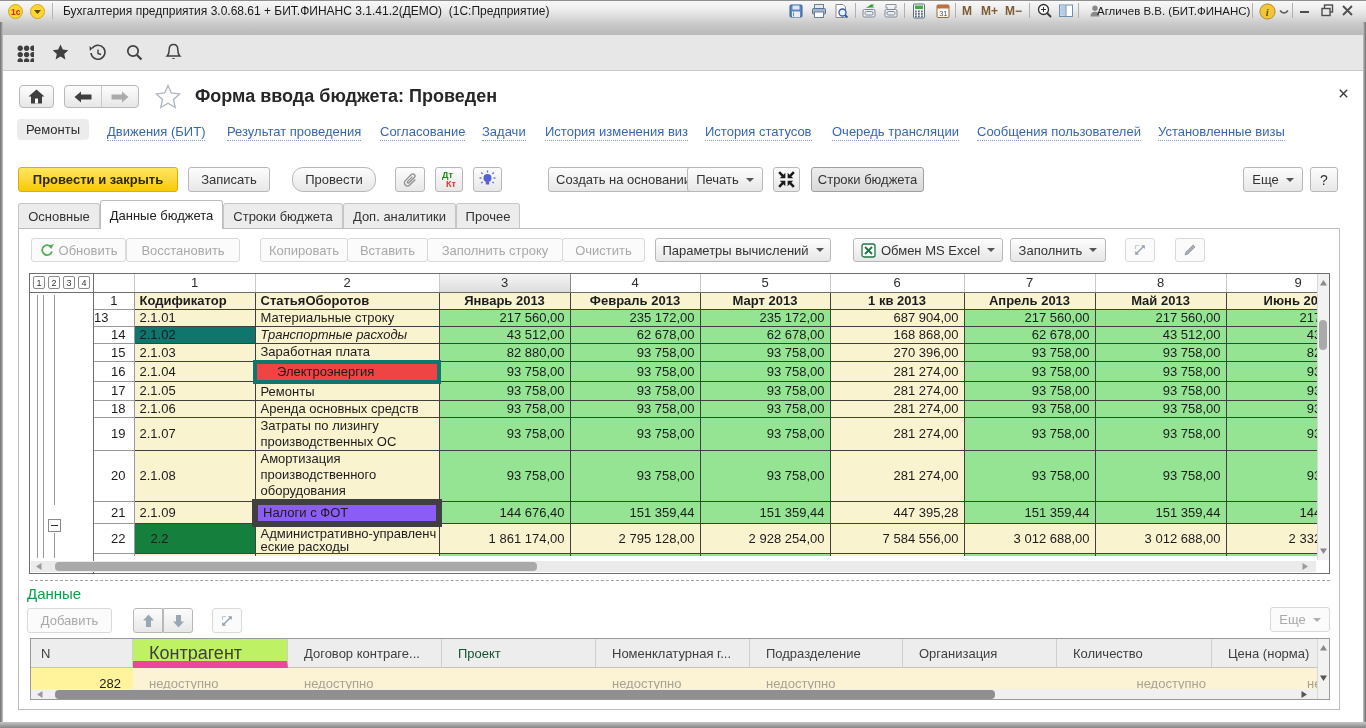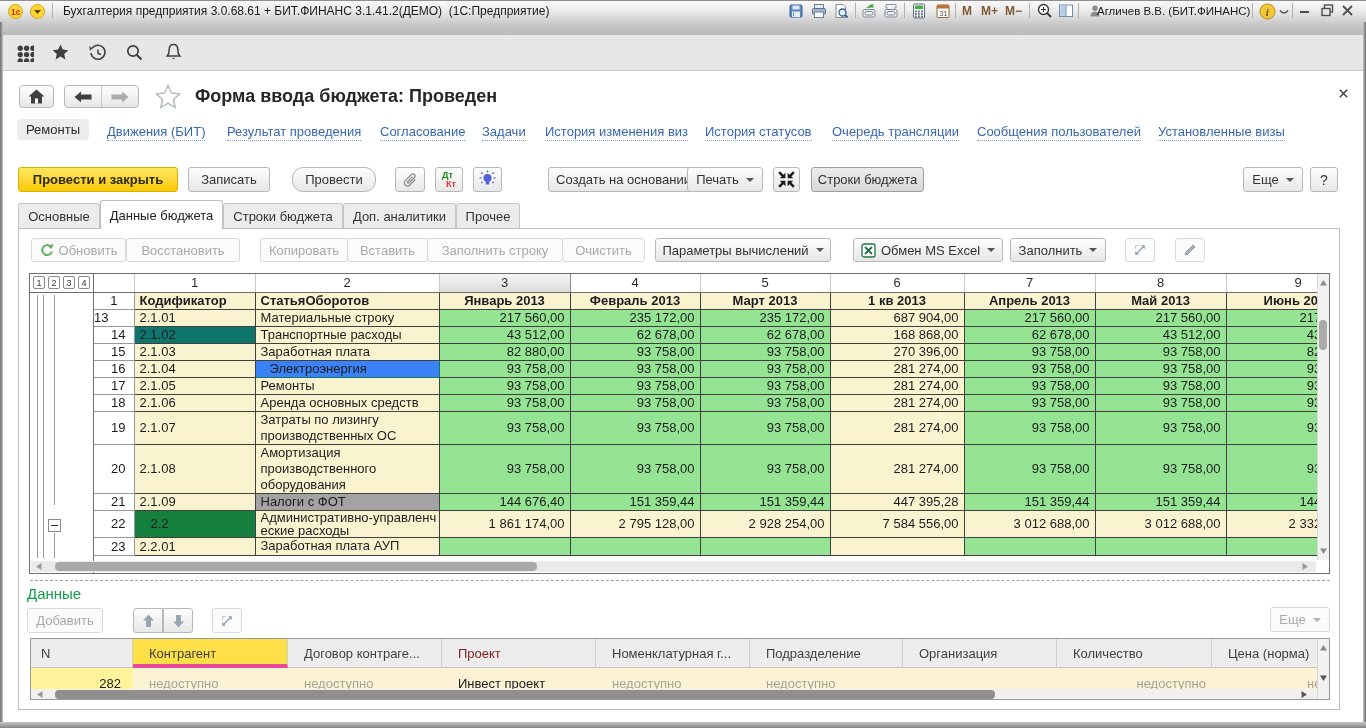--- a/index.html
+++ b/index.html
@@ -325,21 +325,21 @@
           <td class="cellnum" style="background:#94e494;border:1px solid #404040;vertical-align:middle;">235 172,00</td>
           <td class="cellnum" style="background:#94e494;border:1px solid #404040;vertical-align:middle;">235 172,00</td>
           <td class="cellnum" style="background:#faf3d0;border:1px solid #404040;vertical-align:middle;">687 904,00</td>
           <td class="cellnum" style="background:#94e494;border:1px solid #404040;vertical-align:middle;">217 560,00</td>
           <td class="cellnum" style="background:#94e494;border:1px solid #404040;vertical-align:middle;">217 560,00</td>
           <td class="cellnum" style="background:#94e494;border:1px solid #404040;vertical-align:middle;">217 560,00</td>
         </tr>
         <tr style="height:17px;">
           <td style="text-align:right;padding-right:8px;border:1px solid #9a9a9a;border-top:none;border-left:none;vertical-align:middle;">14</td>
           <td style="background:#0f766e;border:1px solid #404040;padding-left:5px;vertical-align:middle;">2.1.02</td>
-          <td style="background:#faf3d0;border:1px solid #404040;padding-left:5px;vertical-align:middle;white-space:normal;line-height:16px;">Транспортные расходы</td>
+          <td style="background:#faf3d0;border:1px solid #404040;padding-left:5px;vertical-align:middle;white-space:normal;line-height:16px;font-style:italic;">Транспортные расходы</td>
           <td class="cellnum" style="background:#94e494;border:1px solid #404040;vertical-align:middle;">43 512,00</td>
           <td class="cellnum" style="background:#94e494;border:1px solid #404040;vertical-align:middle;">62 678,00</td>
           <td class="cellnum" style="background:#94e494;border:1px solid #404040;vertical-align:middle;">62 678,00</td>
           <td class="cellnum" style="background:#faf3d0;border:1px solid #404040;vertical-align:middle;">168 868,00</td>
           <td class="cellnum" style="background:#94e494;border:1px solid #404040;vertical-align:middle;">62 678,00</td>
           <td class="cellnum" style="background:#94e494;border:1px solid #404040;vertical-align:middle;">43 512,00</td>
           <td class="cellnum" style="background:#94e494;border:1px solid #404040;vertical-align:middle;">43 512,00</td>
         </tr>
         <tr style="height:17px;">
           <td style="text-align:right;padding-right:8px;border:1px solid #9a9a9a;border-top:none;border-left:none;vertical-align:middle;">15</td>
@@ -349,21 +349,21 @@
           <td class="cellnum" style="background:#94e494;border:1px solid #404040;vertical-align:middle;">93 758,00</td>
           <td class="cellnum" style="background:#94e494;border:1px solid #404040;vertical-align:middle;">93 758,00</td>
           <td class="cellnum" style="background:#faf3d0;border:1px solid #404040;vertical-align:middle;">270 396,00</td>
           <td class="cellnum" style="background:#94e494;border:1px solid #404040;vertical-align:middle;">93 758,00</td>
           <td class="cellnum" style="background:#94e494;border:1px solid #404040;vertical-align:middle;">93 758,00</td>
           <td class="cellnum" style="background:#94e494;border:1px solid #404040;vertical-align:middle;">82 880,00</td>
         </tr>
         <tr style="height:17px;">
           <td style="text-align:right;padding-right:8px;border:1px solid #9a9a9a;border-top:none;border-left:none;vertical-align:middle;">16</td>
           <td style="background:#faf3d0;border:1px solid #404040;padding-left:5px;vertical-align:middle;">2.1.04</td>
-          <td style="background:#3b82f6;border:1px solid #0f766e;padding-left:14px;vertical-align:middle;white-space:normal;line-height:16px;">Электроэнергия</td>
+          <td style="background:#ef4444;border:4px solid #0f766e;padding-left:20px;vertical-align:middle;white-space:normal;line-height:16px;">Электроэнергия</td>
           <td class="cellnum" style="background:#94e494;border:1px solid #404040;vertical-align:middle;">93 758,00</td>
           <td class="cellnum" style="background:#94e494;border:1px solid #404040;vertical-align:middle;">93 758,00</td>
           <td class="cellnum" style="background:#94e494;border:1px solid #404040;vertical-align:middle;">93 758,00</td>
           <td class="cellnum" style="background:#faf3d0;border:1px solid #404040;vertical-align:middle;">281 274,00</td>
           <td class="cellnum" style="background:#94e494;border:1px solid #404040;vertical-align:middle;">93 758,00</td>
           <td class="cellnum" style="background:#94e494;border:1px solid #404040;vertical-align:middle;">93 758,00</td>
           <td class="cellnum" style="background:#94e494;border:1px solid #404040;vertical-align:middle;">93 758,00</td>
         </tr>
         <tr style="height:17px;">
           <td style="text-align:right;padding-right:8px;border:1px solid #9a9a9a;border-top:none;border-left:none;vertical-align:middle;">17</td>
@@ -409,21 +409,21 @@
           <td class="cellnum" style="background:#94e494;border:1px solid #404040;vertical-align:middle;">93 758,00</td>
           <td class="cellnum" style="background:#94e494;border:1px solid #404040;vertical-align:middle;">93 758,00</td>
           <td class="cellnum" style="background:#faf3d0;border:1px solid #404040;vertical-align:middle;">281 274,00</td>
           <td class="cellnum" style="background:#94e494;border:1px solid #404040;vertical-align:middle;">93 758,00</td>
           <td class="cellnum" style="background:#94e494;border:1px solid #404040;vertical-align:middle;">93 758,00</td>
           <td class="cellnum" style="background:#94e494;border:1px solid #404040;vertical-align:middle;">93 758,00</td>
         </tr>
         <tr style="height:17px;">
           <td style="text-align:right;padding-right:8px;border:1px solid #9a9a9a;border-top:none;border-left:none;vertical-align:middle;">21</td>
           <td style="background:#faf3d0;border:1px solid #404040;padding-left:5px;vertical-align:middle;">2.1.09</td>
-          <td style="background:#a3a3a3;border:1px solid #404040;padding-left:5px;vertical-align:middle;white-space:normal;line-height:16px;">Налоги с ФОТ</td>
+          <td style="background:#8b5cf6;border:6px solid #404040;padding-left:5px;vertical-align:middle;white-space:normal;line-height:16px;">Налоги с ФОТ</td>
           <td class="cellnum" style="background:#94e494;border:1px solid #404040;vertical-align:middle;">144 676,40</td>
           <td class="cellnum" style="background:#94e494;border:1px solid #404040;vertical-align:middle;">151 359,44</td>
           <td class="cellnum" style="background:#94e494;border:1px solid #404040;vertical-align:middle;">151 359,44</td>
           <td class="cellnum" style="background:#faf3d0;border:1px solid #404040;vertical-align:middle;">447 395,28</td>
           <td class="cellnum" style="background:#94e494;border:1px solid #404040;vertical-align:middle;">151 359,44</td>
           <td class="cellnum" style="background:#94e494;border:1px solid #404040;vertical-align:middle;">151 359,44</td>
           <td class="cellnum" style="background:#94e494;border:1px solid #404040;vertical-align:middle;">144 676,40</td>
         </tr>
         <tr style="height:27px;">
           <td style="text-align:right;padding-right:8px;border:1px solid #9a9a9a;border-top:none;border-left:none;vertical-align:middle;">22</td>
@@ -463,21 +463,21 @@
 <div style="position:absolute;left:31px;top:561px;width:1285px;height:11px;background:#ebebeb;"></div>
 <svg style="position:absolute;left:35px;top:562px" width="8" height="9" viewBox="0 0 8 9">
     <path d="M1 4.5 L6.5 1 L6.5 8 Z" fill="#9a9a9a"></path>
   </svg>
 <svg style="position:absolute;left:1301px;top:562px" width="8" height="9" viewBox="0 0 8 9">
     <path d="M7 4.5 L1.5 1 L1.5 8 Z" fill="#9a9a9a"></path>
   </svg>
 <div style="position:absolute;left:55px;top:562px;width:482px;height:9px;background:#a9a9a9;border-radius:4px;"></div>
 <div style="position:absolute;left:30px;top:580px;width:1300px;height:1px;border-top:1px dashed #a2a2a2;"></div>
 <div style="position:absolute;left:27px;top:586px;width:200px;height:16px;font-size:15px;color:#0d9f45;line-height:16px;">Данные</div>
-<div class="btn dis" style="left:27px;top:608px;width:76px;height:25px;">Добавить</div>
+<div class="btn dis" style="left:27px;top:608px;width:85px;height:25px;">Добавить</div>
 <div class="btn" style="left:133px;top:608px;width:30px;height:25px;border-radius:3px 0 0 3px;">
     <svg width="13" height="14" viewBox="0 0 13 14">
       <path d="M6.5 0.5 L12 6.5 L9 6.5 L9 13 L4 13 L4 6.5 L1 6.5 Z" fill="#9aa7b2"></path>
     </svg>
   </div>
 <div class="btn" style="left:163px;top:608px;width:30px;height:25px;border-radius:0 3px 3px 0;">
     <svg width="13" height="14" viewBox="0 0 13 14">
       <path d="M6.5 13.5 L12 7.5 L9 7.5 L9 1 L4 1 L4 7.5 L1 7.5 Z" fill="#9aa7b2"></path>
     </svg>
   </div>
@@ -486,32 +486,31 @@
       <path d="M4 12 L12 4" stroke="#90a2b0" stroke-width="1.5" fill="none"></path>
       <path d="M12.8 3.2 L12.8 7 L9 3.2 Z" fill="#90a2b0"></path>
       <path d="M3.2 12.8 L3.2 9 L7 12.8 Z" fill="#90a2b0"></path>
       <path d="M3.5 3.5 L7 3.5 M3.5 3.5 L3.5 7" stroke="#c0ccd4" stroke-width="1.2" fill="none"></path>
     </svg>
   </div>
 <div class="btn dis" style="left:1270px;top:607px;width:60px;height:25px;">Еще<span class="caret g"></span></div>
 <div style="position:absolute;left:30px;top:638px;width:1300px;height:62px;border:1px solid #9a9a9a;background:#fbf3d3;overflow:hidden;"></div>
 <div style="position:absolute;left:31px;top:639px;width:1298px;height:60px;overflow:hidden;">
     <div style="position:absolute;left:0px;top:0;width:102px;height:29px;background:#ededed;border-right:1px solid #cfcfcf;border-bottom:1px solid #c3c3c3;font-size:13px;color:#3f3f3f;line-height:29px;padding-left:10px;overflow:hidden;white-space:nowrap;">N</div>
-    <div style="position:absolute;left:102px;top:0;width:155px;height:29px;background:#fde047;border-right:1px solid #cfcfcf;border-bottom:4px solid #ec4899;font-size:13px;color:#3f3f3f;line-height:29px;padding-left:16px;overflow:hidden;white-space:nowrap;">Контрагент</div>
+    <div style="position:absolute;left:102px;top:0;width:155px;height:29px;background:#bef264;border-right:1px solid #cfcfcf;border-bottom:7px solid #ec4899;font-size:18px;color:#3f3f3f;line-height:29px;padding-left:16px;overflow:hidden;white-space:nowrap;">Контрагент</div>
     <div style="position:absolute;left:257px;top:0;width:154px;height:29px;background:#ededed;border-right:1px solid #cfcfcf;border-bottom:1px solid #c3c3c3;font-size:13px;color:#3f3f3f;line-height:29px;padding-left:16px;overflow:hidden;white-space:nowrap;">Договор контраге...</div>
-    <div style="position:absolute;left:411px;top:0;width:154px;height:29px;background:#ededed;border-right:1px solid #cfcfcf;border-bottom:1px solid #c3c3c3;font-size:13px;color:#7f1d1d;line-height:29px;padding-left:16px;overflow:hidden;white-space:nowrap;">Проект</div>
+    <div style="position:absolute;left:411px;top:0;width:154px;height:29px;background:#ededed;border-right:1px solid #cfcfcf;border-bottom:1px solid #c3c3c3;font-size:13px;color:#14532d;line-height:29px;padding-left:16px;overflow:hidden;white-space:nowrap;">Проект</div>
     <div style="position:absolute;left:565px;top:0;width:154px;height:29px;background:#ededed;border-right:1px solid #cfcfcf;border-bottom:1px solid #c3c3c3;font-size:13px;color:#3f3f3f;line-height:29px;padding-left:16px;overflow:hidden;white-space:nowrap;">Номенклатурная г...</div>
     <div style="position:absolute;left:719px;top:0;width:153px;height:29px;background:#ededed;border-right:1px solid #cfcfcf;border-bottom:1px solid #c3c3c3;font-size:13px;color:#3f3f3f;line-height:29px;padding-left:16px;overflow:hidden;white-space:nowrap;">Подразделение</div>
     <div style="position:absolute;left:872px;top:0;width:154px;height:29px;background:#ededed;border-right:1px solid #cfcfcf;border-bottom:1px solid #c3c3c3;font-size:13px;color:#3f3f3f;line-height:29px;padding-left:16px;overflow:hidden;white-space:nowrap;">Организация</div>
     <div style="position:absolute;left:1026px;top:0;width:155px;height:29px;background:#ededed;border-right:1px solid #cfcfcf;border-bottom:1px solid #c3c3c3;font-size:13px;color:#3f3f3f;line-height:29px;padding-left:16px;overflow:hidden;white-space:nowrap;">Количество</div>
     <div style="position:absolute;left:1181px;top:0;width:119px;height:29px;background:#ededed;border-right:1px solid #cfcfcf;border-bottom:1px solid #c3c3c3;font-size:13px;color:#3f3f3f;line-height:29px;padding-left:16px;overflow:hidden;white-space:nowrap;">Цена (норма)</div>
     <div style="position:absolute;left:0px;top:29px;width:102px;height:33px;font-size:13px;line-height:31px;overflow:hidden;white-space:nowrap;background:#fff49c;text-align:right;padding-right:12px;color:#1a1a1a;">282</div>
     <div style="position:absolute;left:102px;top:29px;width:155px;height:33px;font-size:13px;line-height:31px;overflow:hidden;white-space:nowrap;background:#fbf3d3;padding-left:16px;color:#a9a297;">недоступно</div>
     <div style="position:absolute;left:257px;top:29px;width:154px;height:33px;font-size:13px;line-height:31px;overflow:hidden;white-space:nowrap;background:#fbf3d3;padding-left:16px;color:#a9a297;">недоступно</div>
-    <div style="position:absolute;left:411px;top:29px;width:154px;height:33px;font-size:13px;line-height:31px;overflow:hidden;white-space:nowrap;background:#fbf3d3;padding-left:16px;color:#1a1a1a;">Инвест проект</div>
     <div style="position:absolute;left:565px;top:29px;width:154px;height:33px;font-size:13px;line-height:31px;overflow:hidden;white-space:nowrap;background:#fbf3d3;padding-left:16px;color:#a9a297;">недоступно</div>
     <div style="position:absolute;left:719px;top:29px;width:153px;height:33px;font-size:13px;line-height:31px;overflow:hidden;white-space:nowrap;background:#fbf3d3;padding-left:16px;color:#a9a297;">недоступно</div>
     <div style="position:absolute;left:872px;top:29px;width:154px;height:33px;font-size:13px;line-height:31px;overflow:hidden;white-space:nowrap;background:#fbf3d3;padding-left:16px;color:#a9a297;"></div>
     <div style="position:absolute;left:1026px;top:29px;width:155px;height:33px;font-size:13px;line-height:31px;overflow:hidden;white-space:nowrap;background:#fbf3d3;text-align:right;padding-right:6px;color:#a9a297;">недоступно</div>
     <div style="position:absolute;left:1181px;top:29px;width:119px;height:33px;font-size:13px;line-height:31px;overflow:hidden;white-space:nowrap;background:#fbf3d3;padding-left:95px;color:#a9a297;">недоступно</div>
   </div>
 <div style="position:absolute;left:31px;top:689px;width:1286px;height:10px;background:#f0f0f0;"></div>
 <svg style="position:absolute;left:36px;top:690px" width="8" height="9" viewBox="0 0 8 9">
     <path d="M1 4.5 L6.5 1 L6.5 8 Z" fill="#9a9a9a"></path>
   </svg>

